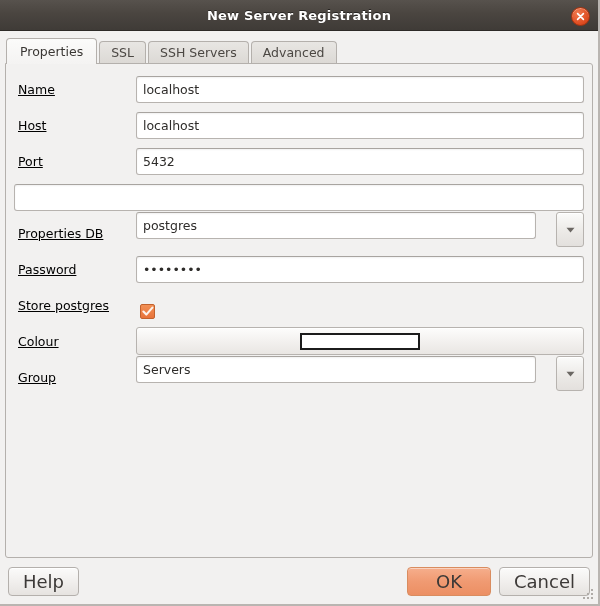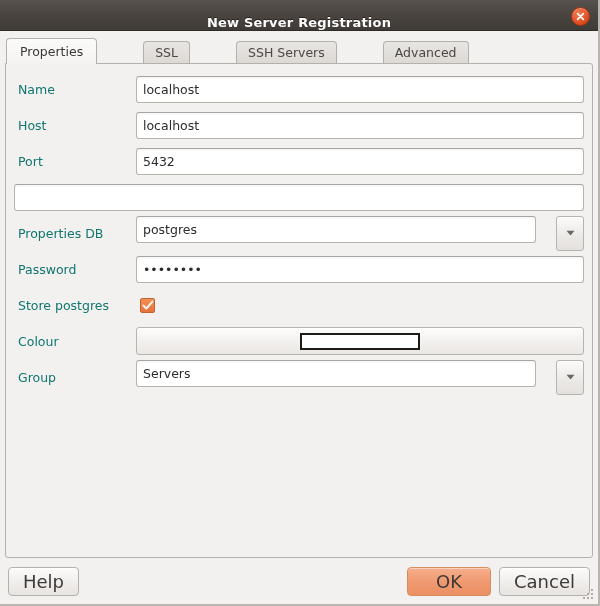--- a/index.html
+++ b/index.html
@@ -29,21 +29,21 @@
   }
 
   
   .titlebar {
     position: relative;
     height: 30px;
     flex: 0 0 30px;
     background: linear-gradient(to bottom, #57524d 0%, #4a4540 45%, #3f3b37 100%);
     border-bottom: 1px solid #2d2a27;
     display: flex;
-    align-items: flex-end;
+    align-items: center;
     justify-content: center;
   }
   .title-text {
     color: #ffffff;
     font-size: 13px;
     font-weight: bold;
     letter-spacing: 0.2px;
     text-shadow: 0 -1px 0 rgba(0,0,0,0.5);
   }
   .close-btn {
@@ -64,21 +64,20 @@
 
   
   .tabstrip {
     flex: 0 0 auto;
     position: relative;
     height: 27px;
     padding: 5px 0 0 6px;
     display: flex;
     align-items: flex-end;
     background: #f2f1f0;
-    gap: 44px;
   }
   .tab {
     height: 22px;
     line-height: 21px;
     padding: 0 11px;
     margin-right: 2px;
     font-size: 12.5px;
     color: #4b4743;
     border: 1px solid #b4b0ac;
     border-bottom: none;
@@ -115,28 +114,29 @@
   .form-row {
     display: flex;
     align-items: center;
     height: 30px;
     margin-bottom: 6px;
   }
   .form-label {
     width: 122px;
     flex: 0 0 122px;
     font-size: 12.5px;
-    color: #0f766e;
+    color: #000000;
     padding-left: 4px;
     box-sizing: border-box;
+    text-decoration: underline;
   }
   .field-area {
     flex: 1 1 auto;
     display: flex;
-    align-items: center;
+    align-items: flex-end;
     height: 28px;
   }
 
   .text-input {
     flex: 1 1 auto;
     height: 27px;
     box-sizing: border-box;
     border: 1px solid #b7b3af;
     border-top-color: #a8a4a0;
     border-radius: 3px;

